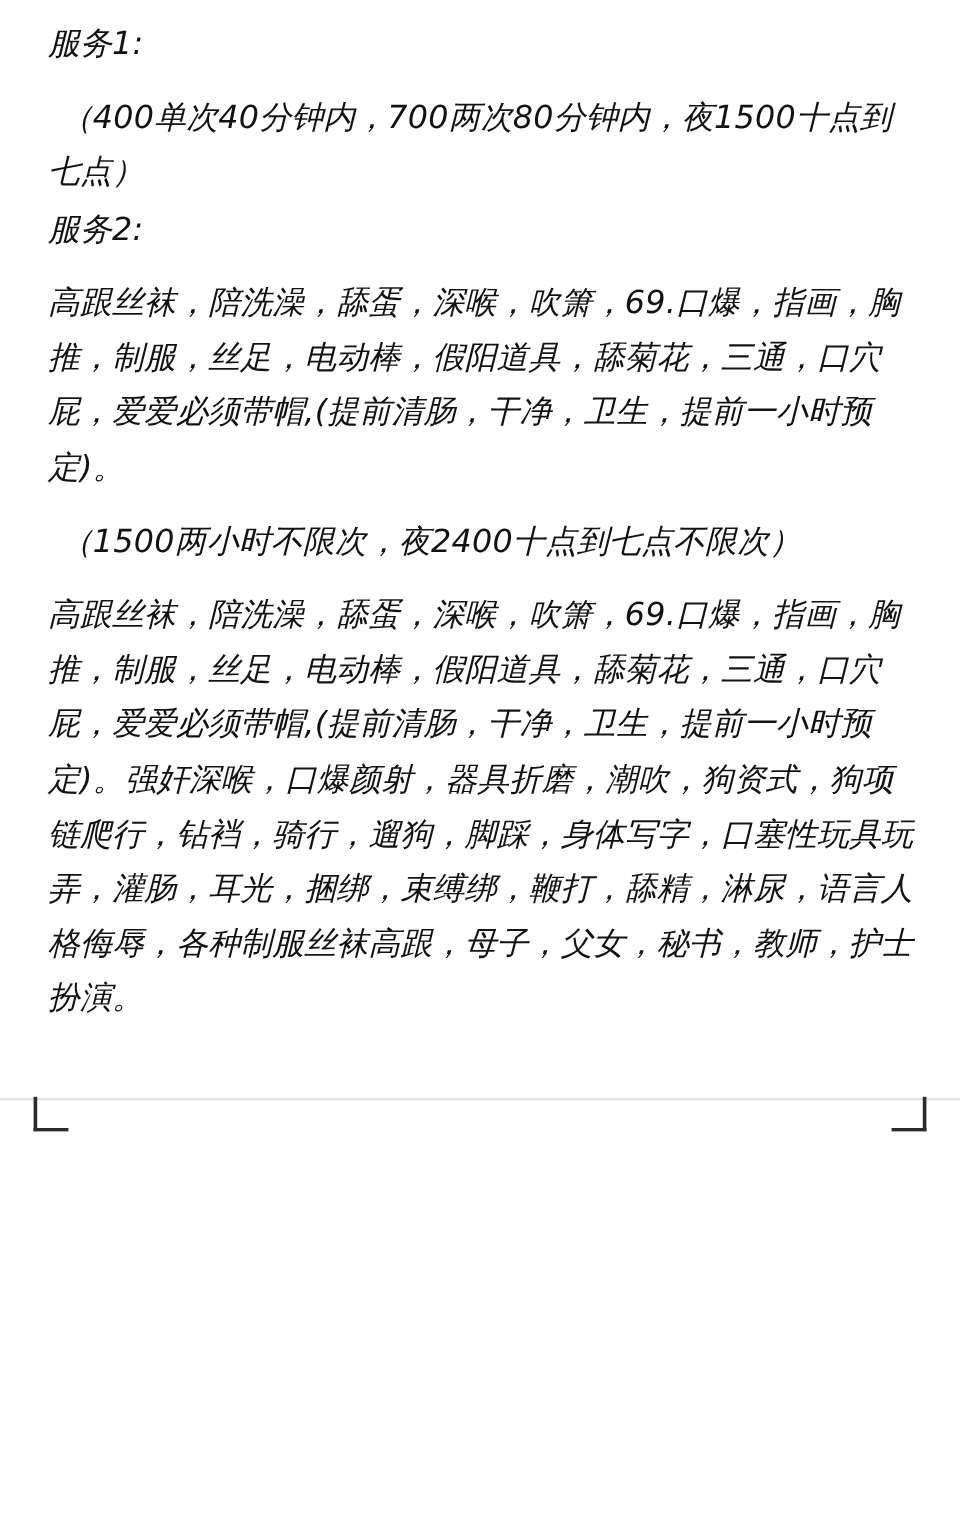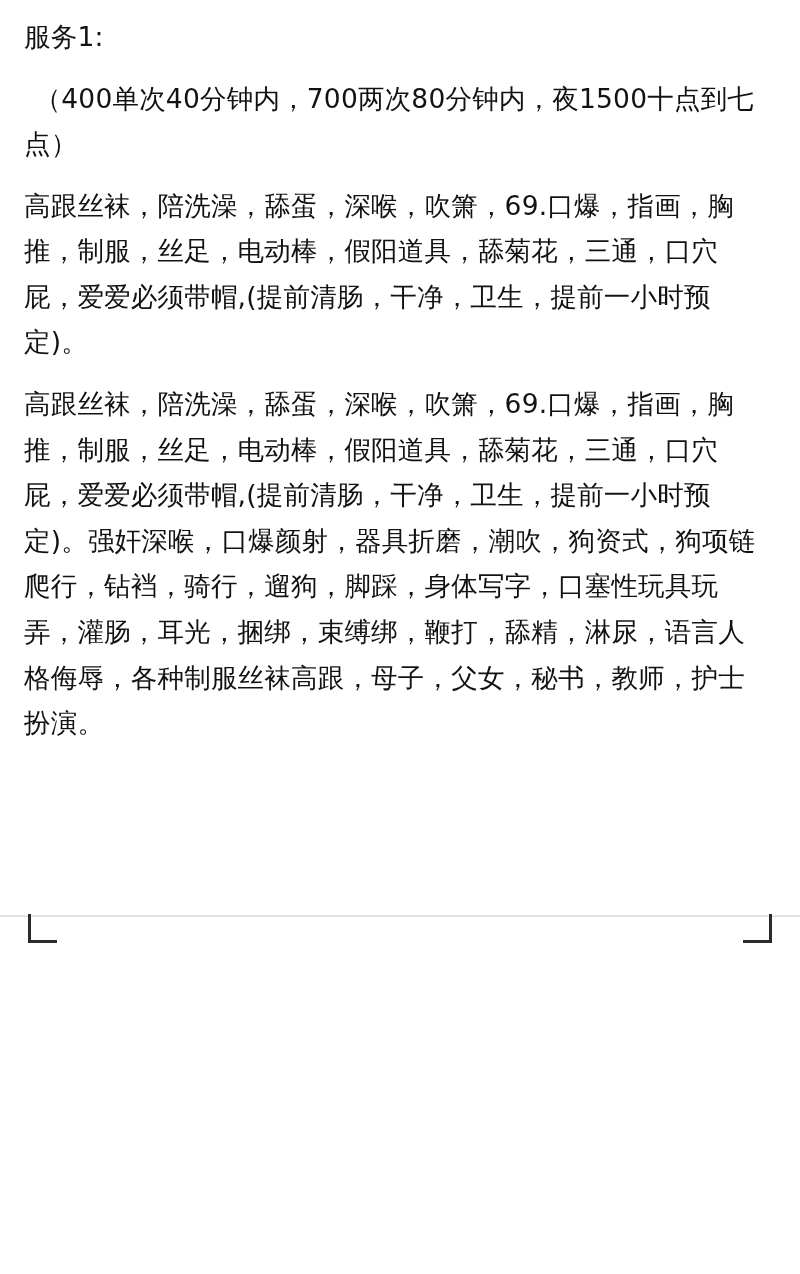--- a/index.html
+++ b/index.html
@@ -12,22 +12,23 @@
     height: 1274px;
     position: relative;
     font-family: "DejaVu Sans", "Liberation Sans", sans-serif;
     color: #1a1a1a;
     overflow: hidden;
   }
   .page {
     box-sizing: border-box;
     width: 800px;
     height: 1029px;
-    padding: 14px 30px 0 24px;
+    padding: 14px 30px 0 40px;
     position: relative;
+    font-style: italic;
   }
   .doc-body {
     font-size: 26.5px;
     line-height: 1.72;
     letter-spacing: 0.2px;
     color: #121212;
   }
   .para {
     margin: 16px 0 2px 0;
     text-align: left;
@@ -80,22 +81,24 @@
 </style>
 </head>
 <body>
 
 <div class="page">
   <div class="doc-body">
 
     <div class="heading">服务1:</div>
     <p class="para indent">（400单次40分钟内，700两次80分钟内，夜1500十点到七点）</p>
 
+    <div class="heading">服务2:</div>
     <p class="para">高跟丝袜，陪洗澡，舔蛋，深喉，吹箫，69.口爆，指画，胸推，制服，丝足，电动棒，假阳道具，舔菊花，三通，口穴屁，爱爱必须带帽,(提前清肠，干净，卫生，提前一小时预定)。</p>
 
+    <p class="para indent">（1500两小时不限次，夜2400十点到七点不限次）</p>
     <p class="para">高跟丝袜，陪洗澡，舔蛋，深喉，吹箫，69.口爆，指画，胸推，制服，丝足，电动棒，假阳道具，舔菊花，三通，口穴屁，爱爱必须带帽,(提前清肠，干净，卫生，提前一小时预定)。强奸深喉，口爆颜射，器具折磨，潮吹，狗资式，狗项链爬行，钻裆，骑行，遛狗，脚踩，身体写字，口塞性玩具玩弄，灌肠，耳光，捆绑，束缚绑，鞭打，舔精，淋尿，语言人格侮辱，各种制服丝袜高跟，母子，父女，秘书，教师，护士扮演。</p>
 
   </div>
 
   <div class="footer-rule"></div>
   <div class="crop-mark left"></div>
   <div class="crop-mark right"></div>
   <div class="bottom-band"></div>
 </div>
 

